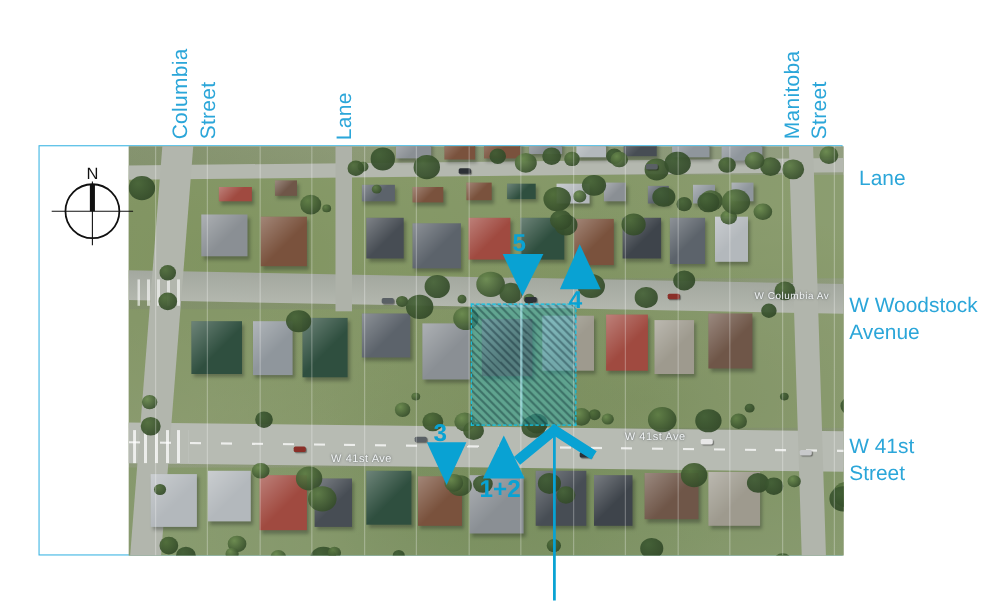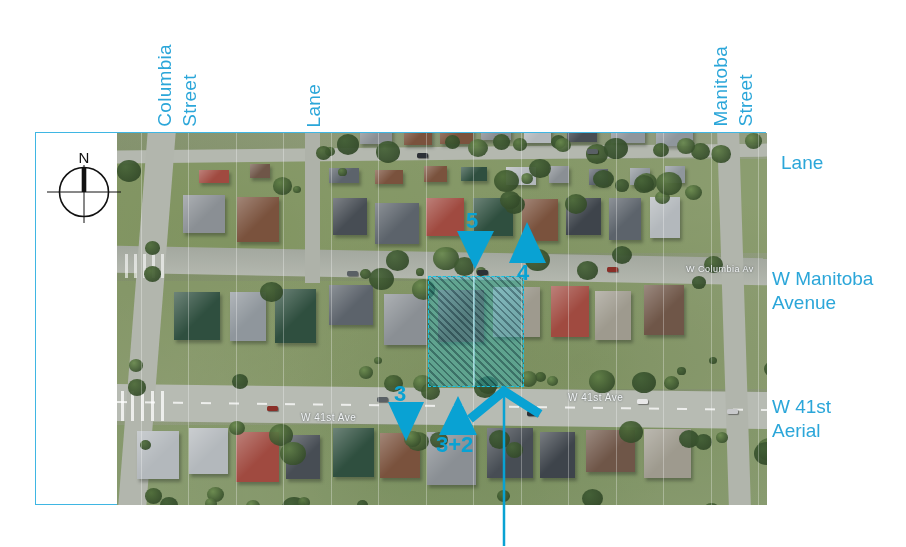--- a/index.html
+++ b/index.html
@@ -247,20 +247,20 @@
     <polygon points="527,222 546,263 509,263" fill="#09a2d3"></polygon>
     <polygon points="388,402 424,402 406,441" fill="#09a2d3"></polygon>
     <polygon points="458,396 477,435 439,435" fill="#09a2d3"></polygon>
     <polyline points="470,419 504,391 540,414" fill="none" stroke="#09a2d3" stroke-width="9"></polyline>
     <line x1="504" y1="394" x2="504" y2="546" stroke="#09a2d3" stroke-width="2.5"></line>
   </svg>
 
   <div class="mlabel" style="left:466px;top:208px;">5</div>
   <div class="mlabel" style="left:517px;top:260px;">4</div>
   <div class="mlabel" style="left:394px;top:381px;">3</div>
-  <div class="mlabel" style="left:436px;top:432px;">3+2</div>
+  <div class="mlabel" style="left:436px;top:432px;">1+2</div>
 
   <div class="rlabel" style="left:781px;top:151px;">Lane</div>
-  <div class="rlabel" style="left:772px;top:267px;">W Manitoba
+  <div class="rlabel" style="left:772px;top:267px;">W Woodstock
 Avenue</div>
   <div class="rlabel" style="left:772px;top:395px;">W 41st
-Aerial</div>
+Street</div>
 </div>
 
 </body></html>

